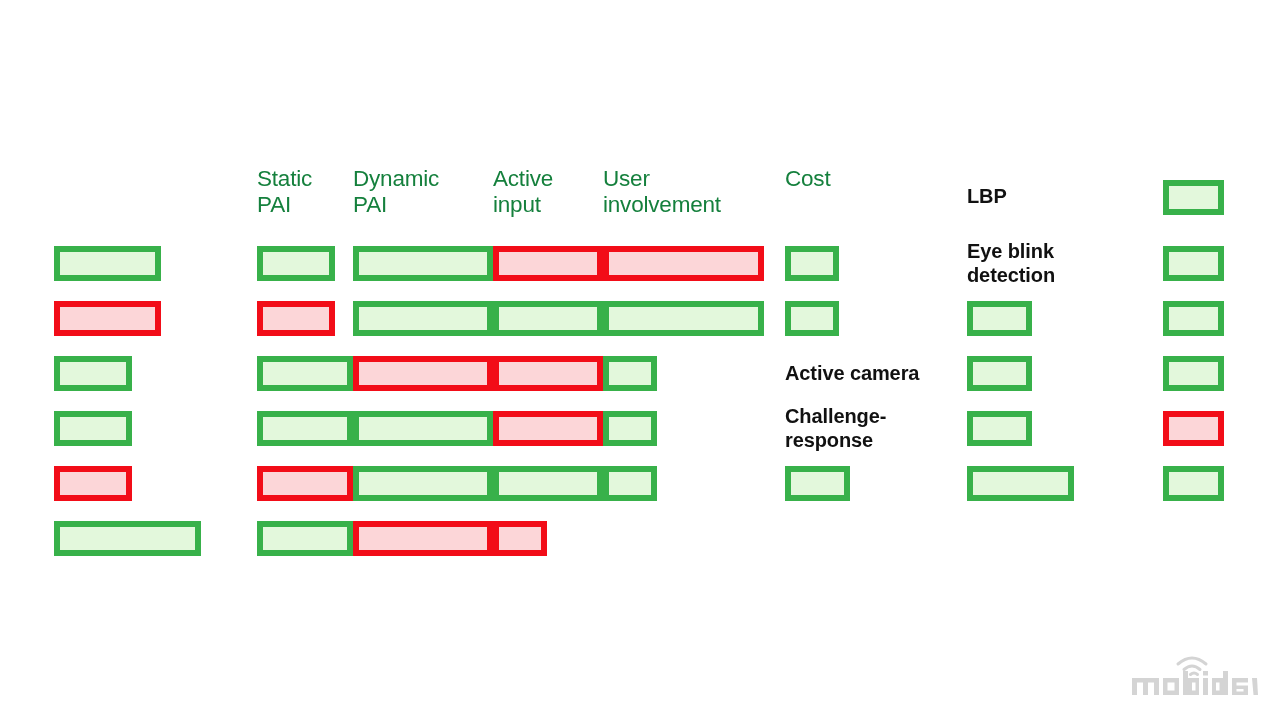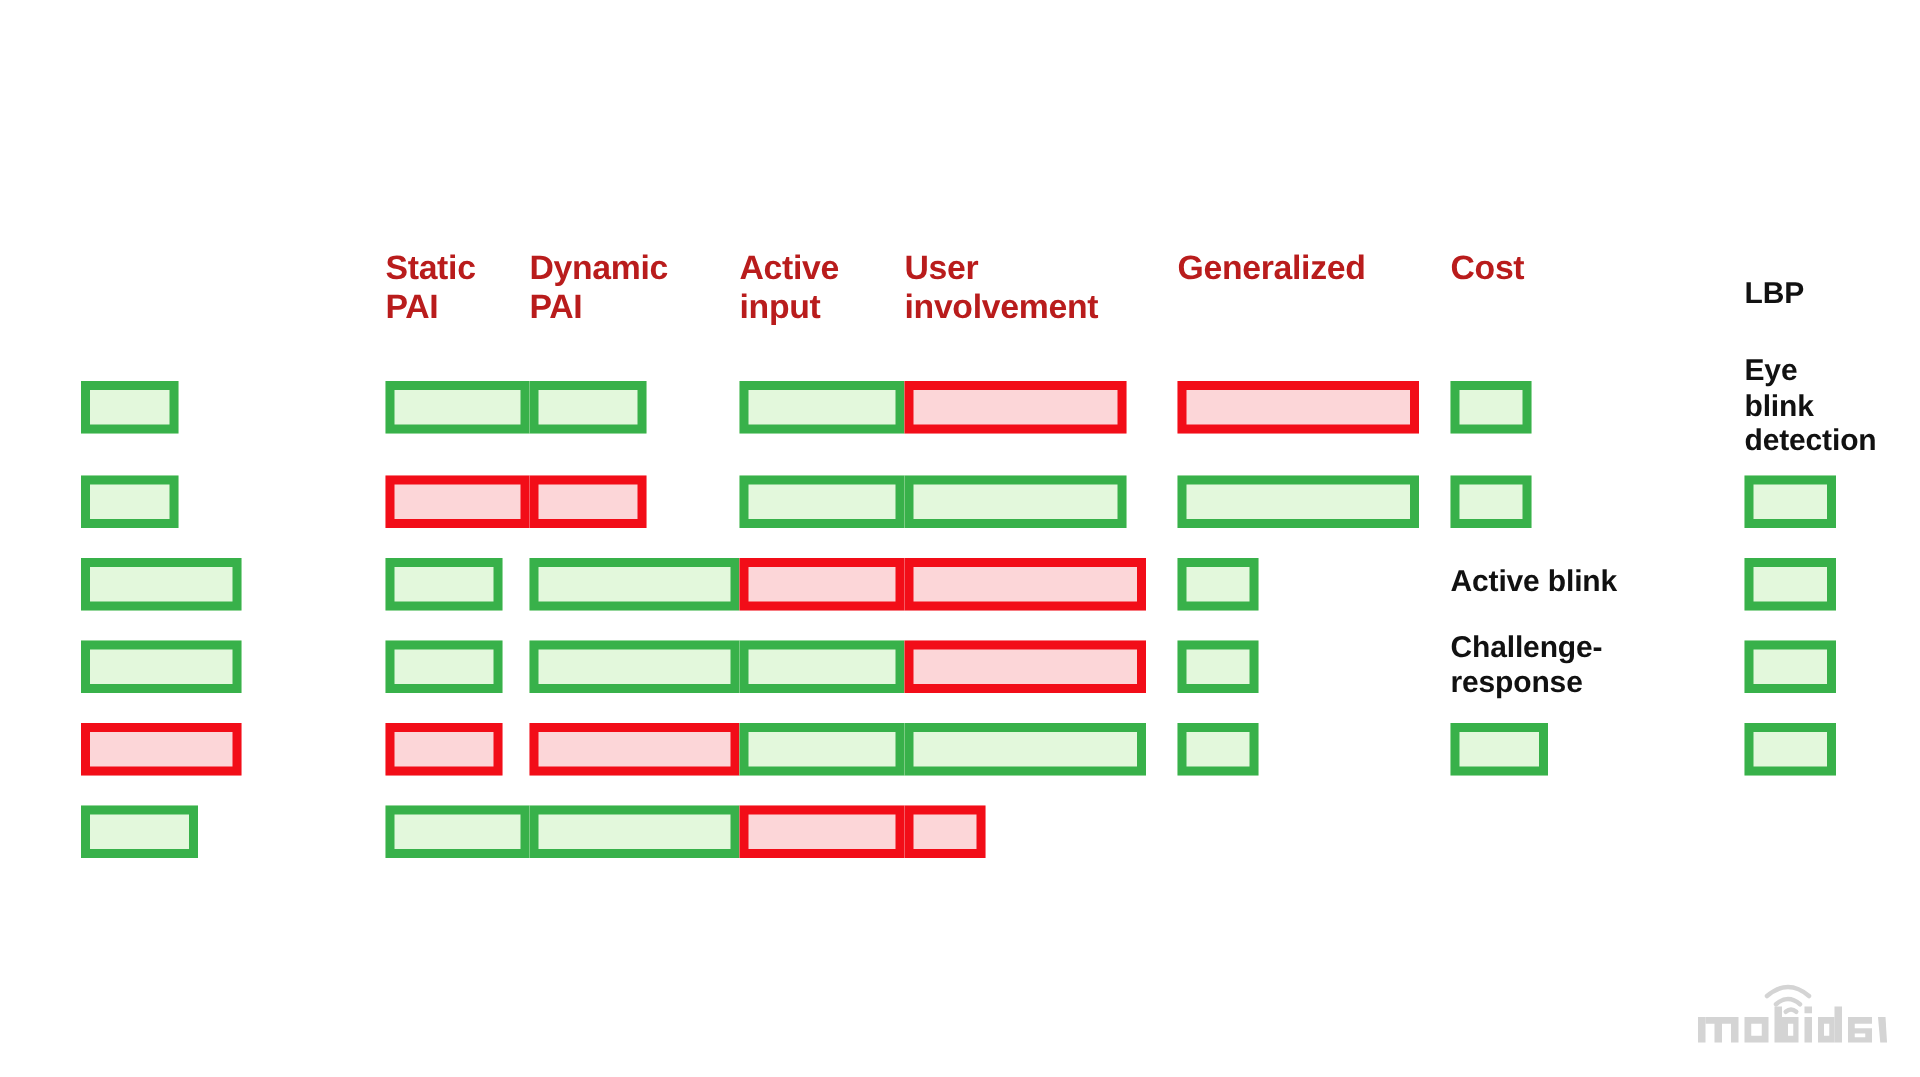--- a/index.html
+++ b/index.html
@@ -35,24 +35,24 @@
     grid-template-columns: 203px 96px 140px 110px 182px 182px 196px 61px;
     grid-auto-rows: auto;
     align-items: center;
   }
 
   
   .hdr-corner { height: 78px; }
 
   .col-header {
     font-size: 22.5px;
-    font-weight: 700;
+    font-weight: 400;
     line-height: 1.16;
     letter-spacing: -0.2px;
-    color: #b91c1c;
+    color: #15803d;
     text-align: left;
     align-self: start;
     padding-top: 8px;
     white-space: pre-line;
   }
 
   
   .row-label {
     font-size: 20px;
     font-weight: 700;
@@ -112,21 +112,20 @@
   <div class="grid" id="grid">
       <div class="hdr-corner"></div>
       <div class="col-header">Static
 PAI</div>
       <div class="col-header">Dynamic
 PAI</div>
       <div class="col-header">Active
 input</div>
       <div class="col-header">User
 involvement</div>
-      <div class="col-header">Generalized</div>
       <div class="col-header">Cost</div>
       <div class="row-label">LBP</div>
       <div class="cell w-c0">
         <span class="chip good"></span>
       </div>
       <div class="cell w-c1">
         <span class="chip good"></span>
       </div>
       <div class="cell w-c2">
         <span class="chip good"></span>
@@ -180,21 +179,21 @@
       </div>
       <div class="cell w-c4">
         <span class="chip bad"></span>
       </div>
       <div class="cell w-c5">
         <span class="chip bad"></span>
       </div>
       <div class="cell w-c6">
         <span class="chip good"></span>
       </div>
-      <div class="row-label">Active blink</div>
+      <div class="row-label">Active camera</div>
       <div class="cell w-c0">
         <span class="chip good"></span>
       </div>
       <div class="cell w-c1">
         <span class="chip good"></span>
       </div>
       <div class="cell w-c2">
         <span class="chip good"></span>
       </div>
       <div class="cell w-c3">

